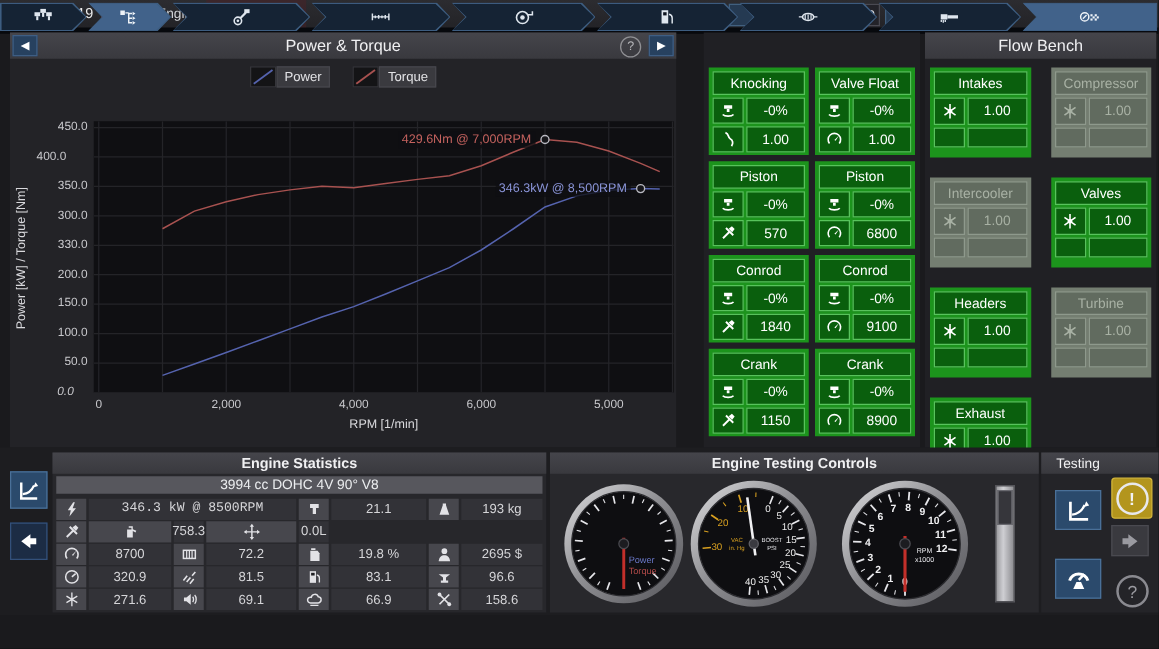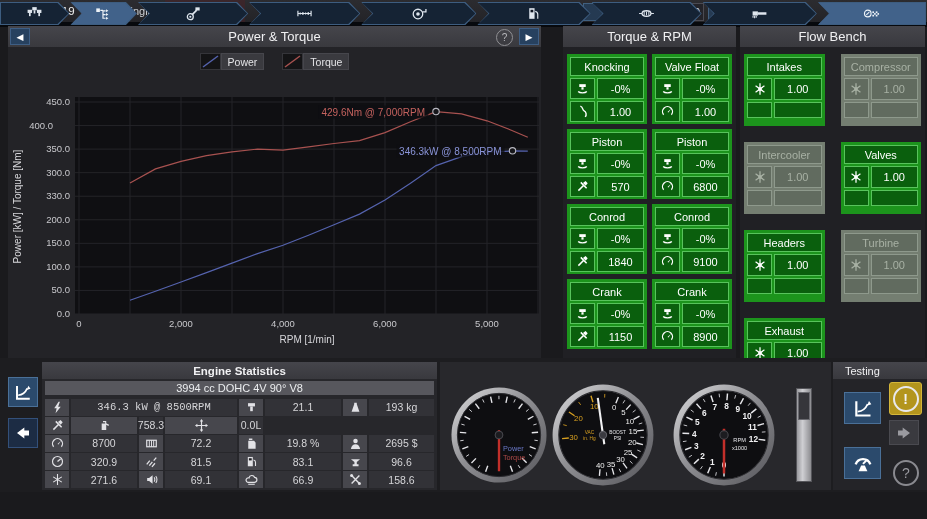--- a/index.html
+++ b/index.html
@@ -204,21 +204,21 @@
           <line x1="0" y1="28.55555555555557" x2="464" y2="28.55555555555557" stroke="#242428" stroke-width="1"></line>
           <line x1="0" y1="5" x2="464" y2="5" stroke="#242428" stroke-width="1"></line>
           <polyline points="55.0,203.3 80.5,194.2 106.0,185.0 131.5,175.6 157.0,166.1 182.5,156.6 208.0,148.3 233.5,138.2 259.0,127.7 284.5,117.1 310.0,103.0 335.5,86.2 361.0,68.6 386.5,59.7 412.0,55.2 437.5,53.9 452.8,54.2" fill="none" stroke="#5563ae" stroke-width="1.2"></polyline>
           <polyline points="55.0,86.0 80.5,71.9 106.0,64.4 131.5,58.7 157.0,54.9 182.5,52.1 208.0,53.1 233.5,49.8 259.0,46.5 284.5,43.6 310.0,35.6 335.5,24.8 361.0,14.6 386.5,16.8 412.0,23.8 437.5,33.7 452.8,40.3" fill="none" stroke="#a85250" stroke-width="1.2"></polyline>
           <circle cx="361" cy="14.610666666666674" r="3.2" fill="#16161a" stroke="#b8b8c0" stroke-width="1.1"></circle>
           <circle cx="437.5" cy="53.85422222222223" r="3.2" fill="#16161a" stroke="#b8b8c0" stroke-width="1.1"></circle>
         </svg>
     </div>
     <div id="anno-layer"></div>
     <div id="ticks-layer">
-        <div class="ytick" style="left: 20px; top: 282px;">0.0</div>
+        <div class="ytick" style="left: 9px; top: 282px; font-style: italic;">0.0</div>
         <div class="ytick" style="left: 20px; top: 258.444px;">50.0</div>
         <div class="ytick" style="left: 20px; top: 234.889px;">100.0</div>
         <div class="ytick" style="left: 20px; top: 211.333px;">150.0</div>
         <div class="ytick" style="left: 20px; top: 187.778px;">200.0</div>
         <div class="ytick" style="left: 20px; top: 164.222px;">330.0</div>
         <div class="ytick" style="left: 20px; top: 140.667px;">300.0</div>
         <div class="ytick" style="left: 20px; top: 117.111px;">350.0</div>
         <div class="ytick" style="left: 3px; top: 93.5556px;">400.0</div>
         <div class="ytick" style="left: 20px; top: 70px;">450.0</div>
         <div class="xtick" style="left: 41px; top: 292px;">0</div>
@@ -226,23 +226,20 @@
         <div class="xtick" style="left: 245px; top: 292px;">4,000</div>
         <div class="xtick" style="left: 347px; top: 292px;">6,000</div>
         <div class="xtick" style="left: 449px; top: 292px;">5,000</div>
       </div>
     <div id="xlabel" class="abs">RPM [1/min]</div>
   <div class="chart-anno" style="color: rgb(196, 98, 94); left: 420px; top: 85.6107px; transform: translate(-100%, -50%);">429.6Nm @ 7,000RPM</div>
       <div class="chart-anno" style="color: rgb(138, 148, 216); left: 496.5px; top: 124.854px; transform: translate(-100%, -50%);">346.3kW @ 8,500RPM</div>
     </div>
 
   <div class="abs panel" style="left:563px;top:26px;width:173px;height:332px;background:#202024;">
-    <div class="phead">
-        <span>Torque &amp; RPM</span>
-      </div>
     <div class="cards" id="tcards">
         <div class="gcard">
           <div class="ttl">Knocking</div>
           <div class="grow">
             <span class="gic">
               <span class="ic" style="width:13px;height:13px">
                 <svg viewBox="0 0 12 12">
                   <path d="M3 2h6v2.6H3z" fill="currentColor"></path>
                   <path d="M5 4.8h2V7H5z" fill="currentColor"></path>
                   <path d="M2 8.8c1.5 1.7 6.5 1.7 8 0" fill="none" stroke="currentColor" stroke-width="1.2"></path>
@@ -770,20 +767,23 @@
                 <circle cx="9.6" cy="9.6" r="1.4" fill="currentColor"></circle>
               </svg>
             </span>
           </span>
           <span class="sg-val">158.6</span>
         </div>
       </div>
   </div>
 
   <div class="abs panel" style="left:440px;top:362px;width:391px;height:128px;background:#28282c;">
+    <div class="phead" style="height:17px;font-size:11.5px;font-weight:bold;">
+        <span>Engine Testing Controls</span>
+      </div>
     <div class="gauge" id="gauge-left" style="left:10px;top:24px;width:98px;height:98px;"><svg viewBox="-50 -50 100 100">
           <circle r="48.5" fill="url(#bezel)"></circle>
           <circle r="42.5" fill="#0e0e11" stroke="#2c2c30" stroke-width="1"></circle>
           <line x1="-11.46" y1="31.48" x2="-13.68" y2="37.59" stroke="#e6e6ea" stroke-width="1.4"></line>
           <line x1="-19.50" y1="30.85" x2="-21.37" y2="33.81" stroke="#e6e6ea" stroke-width="0.9"></line>
           <line x1="-23.52" y1="23.85" x2="-28.09" y2="28.48" stroke="#e6e6ea" stroke-width="1.4"></line>
           <line x1="-30.58" y1="19.93" x2="-33.51" y2="21.84" stroke="#e6e6ea" stroke-width="0.9"></line>
           <line x1="-31.32" y1="11.90" x2="-37.39" y2="14.20" stroke="#e6e6ea" stroke-width="1.4"></line>
           <line x1="-36.10" y1="5.40" x2="-39.56" y2="5.91" stroke="#e6e6ea" stroke-width="0.9"></line>
           <line x1="-33.43" y1="-2.22" x2="-39.91" y2="-2.65" stroke="#e6e6ea" stroke-width="1.4"></line>

